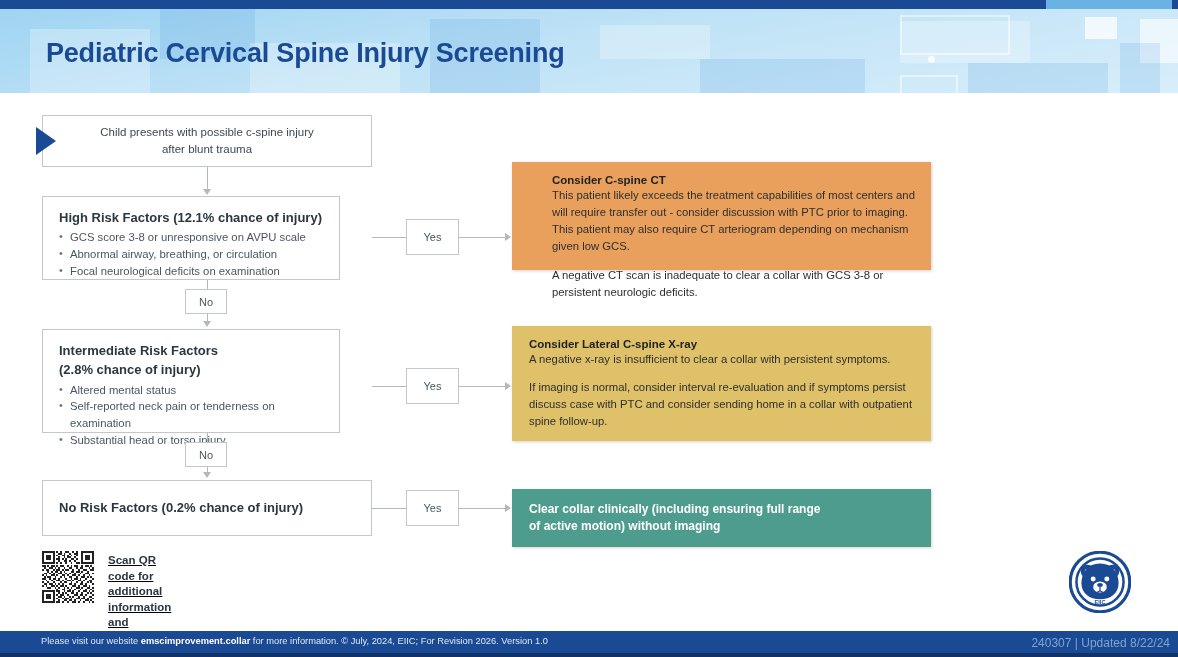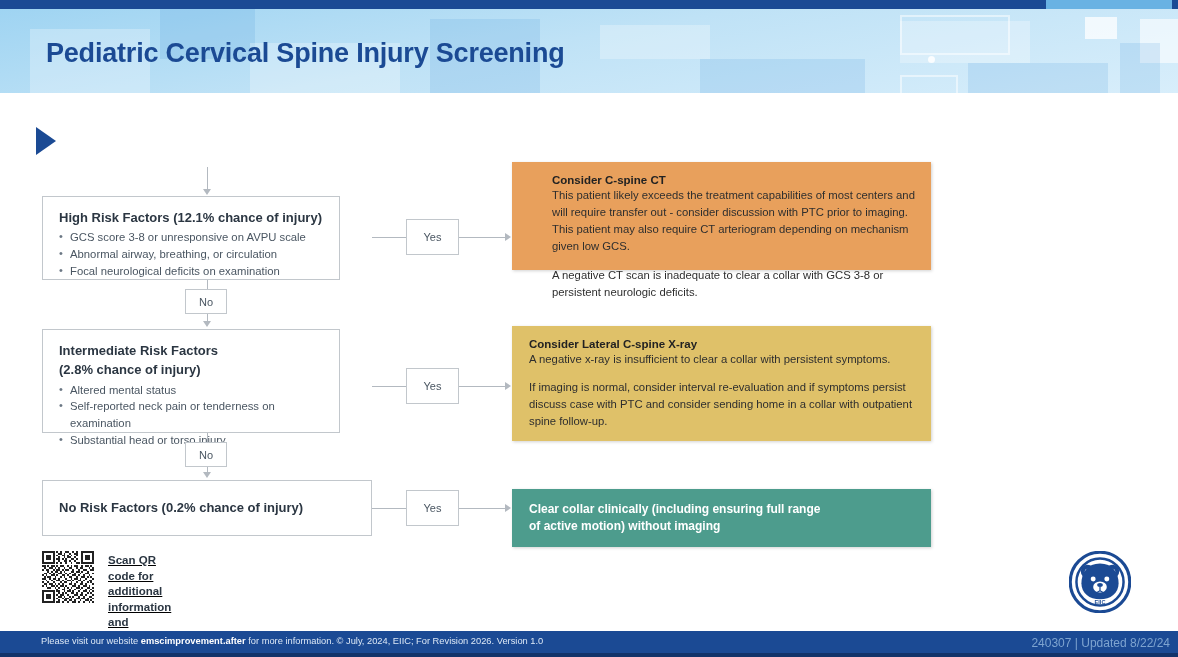--- a/index.html
+++ b/index.html
@@ -227,20 +227,26 @@
     <div class="sqd" style="left:1120px;top:34px;  width:40px;  height:50px;"></div>
     <div class="outline" style="left:900px; top:6px; width:110px; height:40px;"></div>
     <div class="outline" style="left:900px; top:66px; width:58px; height:26px;"></div>
     <div class="dot" style="left:928px; top:47px;"></div>
     <div class="banner-title">Pediatric Cervical Spine Injury Screening</div>
   </div>
 
   <div class="canvas">
 
     <div class="start-arrow"></div>
+    <div class="node node-start">
+      <div>
+        <span>Child presents with possible c-spine injury</span><br>
+        <span>after blunt trauma</span>
+      </div>
+    </div>
 
     <div class="line vline" style="left:207px; top:74px; height:23px;"></div>
     <div class="arrow-down" style="left:203px; top:96px;"></div>
 
     <div class="node node-risk node-high">
       <div class="risk-title">High Risk Factors (12.1% chance of injury)</div>
       <ul class="risk-list">
         <li>GCS score 3-8 or unresponsive on AVPU scale</li>
         <li>Abnormal airway, breathing, or circulation</li>
         <li>Focal neurological deficits on examination</li>
@@ -575,19 +581,19 @@
     <circle cx="39" cy="45" r="4" fill="#ffffff"></circle>
     <circle cx="61" cy="45" r="4" fill="#ffffff"></circle>
     <ellipse cx="50" cy="58" rx="11" ry="9" fill="#ffffff"></ellipse>
     <ellipse cx="50" cy="55" rx="4.5" ry="3.2" fill="#1b4a94"></ellipse>
     <path d="M50 58 L50 64 M50 64 L45 67 M50 64 L55 67" stroke="#1b4a94" stroke-width="2" fill="none"></path>
     <text x="50" y="86" font-family="Liberation Sans, sans-serif" font-size="9" font-weight="bold" fill="#1b4a94" text-anchor="middle">EIIC</text>
   </svg>
 
   <div class="footer">
     <div class="footer-left">
-      <span>Please visit our website </span><b>emscimprovement.after</b><span> for more information. © July, 2024, EIIC; For Revision 2026. Version 1.0</span>
+      <span>Please visit our website </span><b>emscimprovement.collar</b><span> for more information. © July, 2024, EIIC; For Revision 2026. Version 1.0</span>
     </div>
     <div class="footer-right">240307 | Updated 8/22/24</div>
   </div>
   <div class="footer-strip"></div>
 
 </div>
 
 </body></html>

